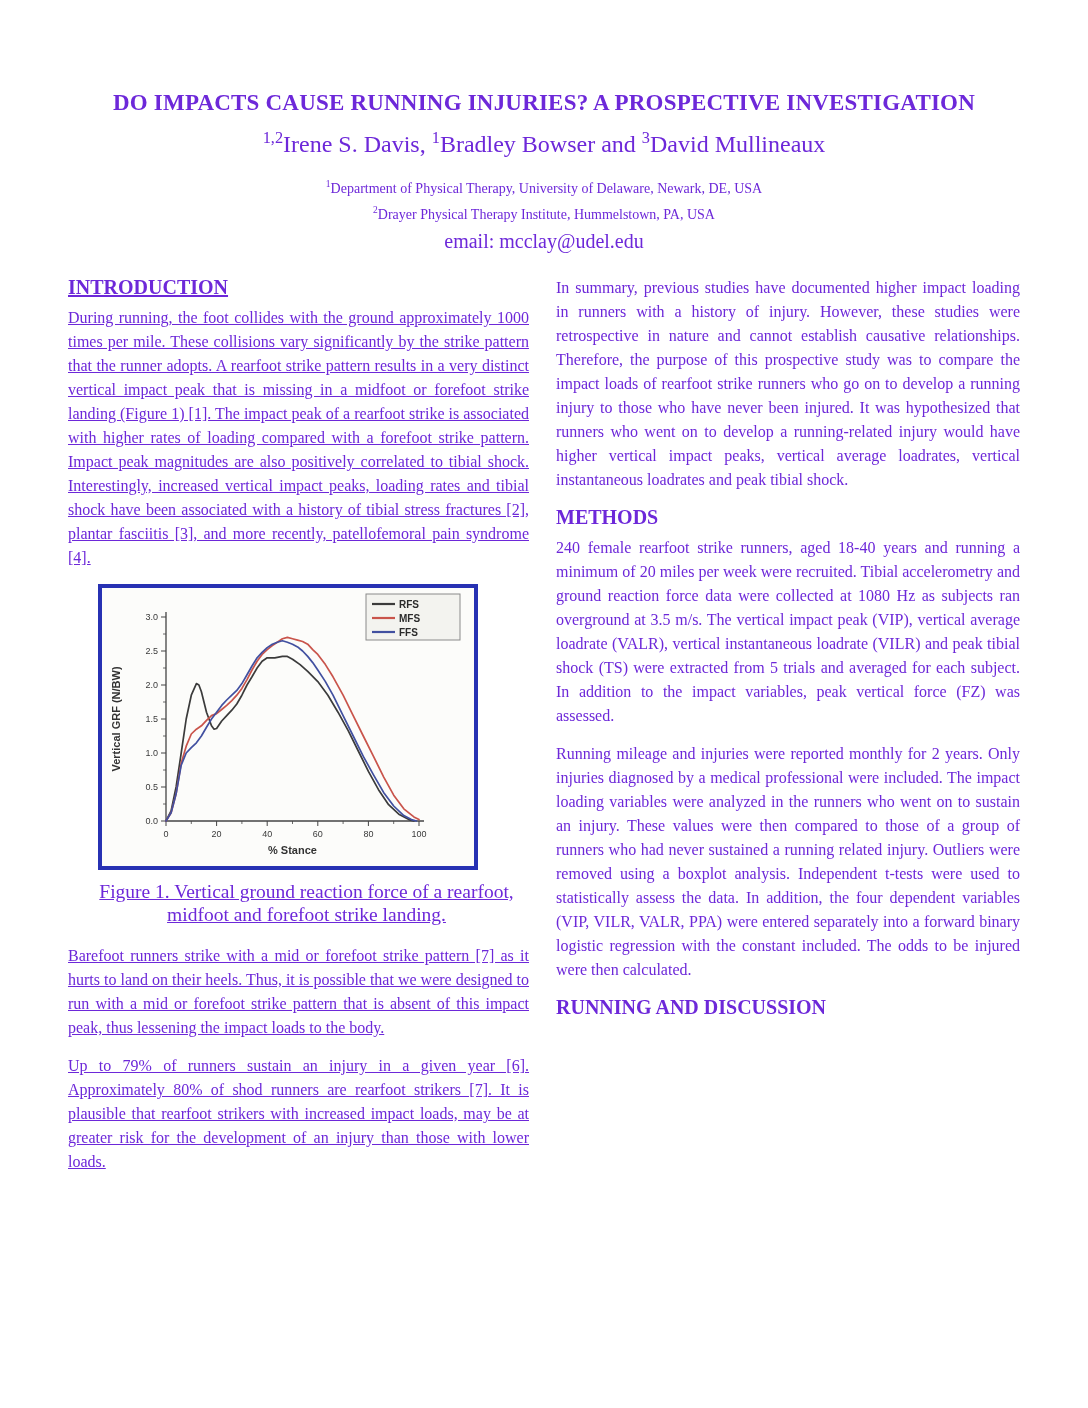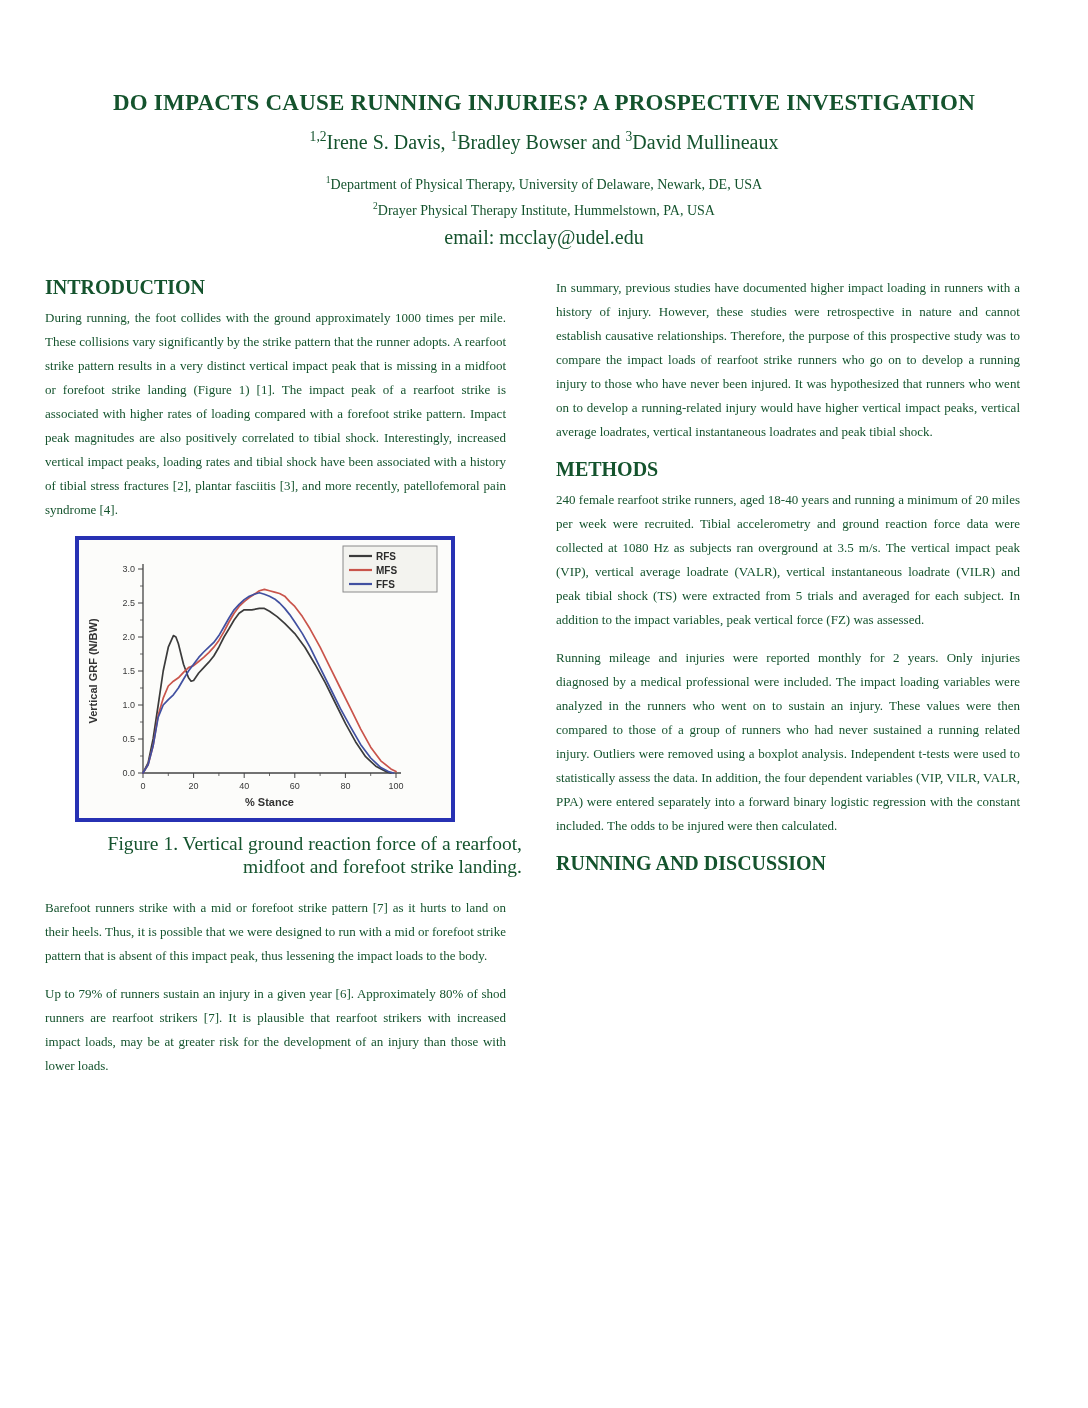--- a/index.html
+++ b/index.html
@@ -2,79 +2,79 @@
 <html><head>
 <meta charset="utf-8">
 <style>
   html,body{margin:0;padding:0;background:#ffffff;}
   .page{
     position:relative;
     width:1088px;
     height:1408px;
     background:#ffffff;
     font-family:"Liberation Serif", serif;
-    color:#14532d;
+    color:#6d28d9;
     overflow:hidden;
   }
   .header{
     position:absolute;
     top:90px; left:54px; width:980px;
     text-align:center;
   }
   .title{
     font-size:23px;
     font-weight:bold;
     margin:0 0 15px 0;
     letter-spacing:0.2px;
   }
   .authors{
-    font-size:20px;
+    font-size:24px;
     margin:0 0 18px 0;
   }
   .affil{
     font-size:14px;
     line-height:26px;
     margin:0;
   }
   .email-line{
     font-size:20px;
     line-height:26px;
     margin:0;
   }
   sup{font-size:0.68em; line-height:0;}
   .col-left{
-    position:absolute; left:45px; top:276px; width:477px;
+    position:absolute; left:68px; top:276px; width:477px;text-decoration:underline;
   }
   .col-right{
     position:absolute; left:556px; top:276px; width:480px;
   }
   h2.sect{
     font-size:20px;
     font-weight:bold;
     margin:0 0 7px 0;
   }
   h2.sect.spaced{}
   p.body{
-    font-size:13px;
+    font-size:16px;
     line-height:24px;
     text-align:justify;
     margin:0 16px 14px 0;
   }
   .figure-box{
     box-sizing:border-box;
     width:380px; height:286px;
     margin:12px 0 10px 30px;
     border:4px solid #2731b3;
     background:#fcfcfa;
   }
   .figure-box svg{display:block;}
   p.caption{
     font-size:19.5px;
     line-height:23px;
-    text-align:right;
+    text-align:center;
     margin:4px 0 18px 0;
   }
 </style>
 </head>
 <body>
 
 <div class="page">
 
   <div class="header">
     <h1 class="title">DO IMPACTS CAUSE RUNNING INJURIES? A PROSPECTIVE INVESTIGATION</h1>

